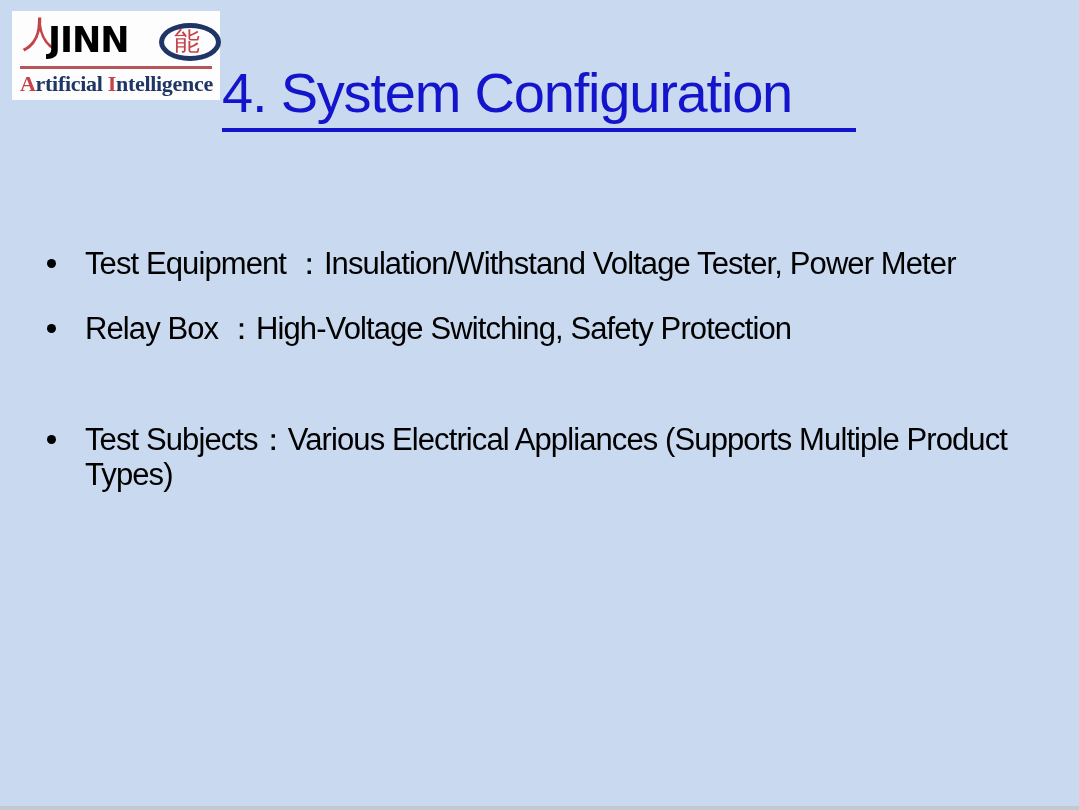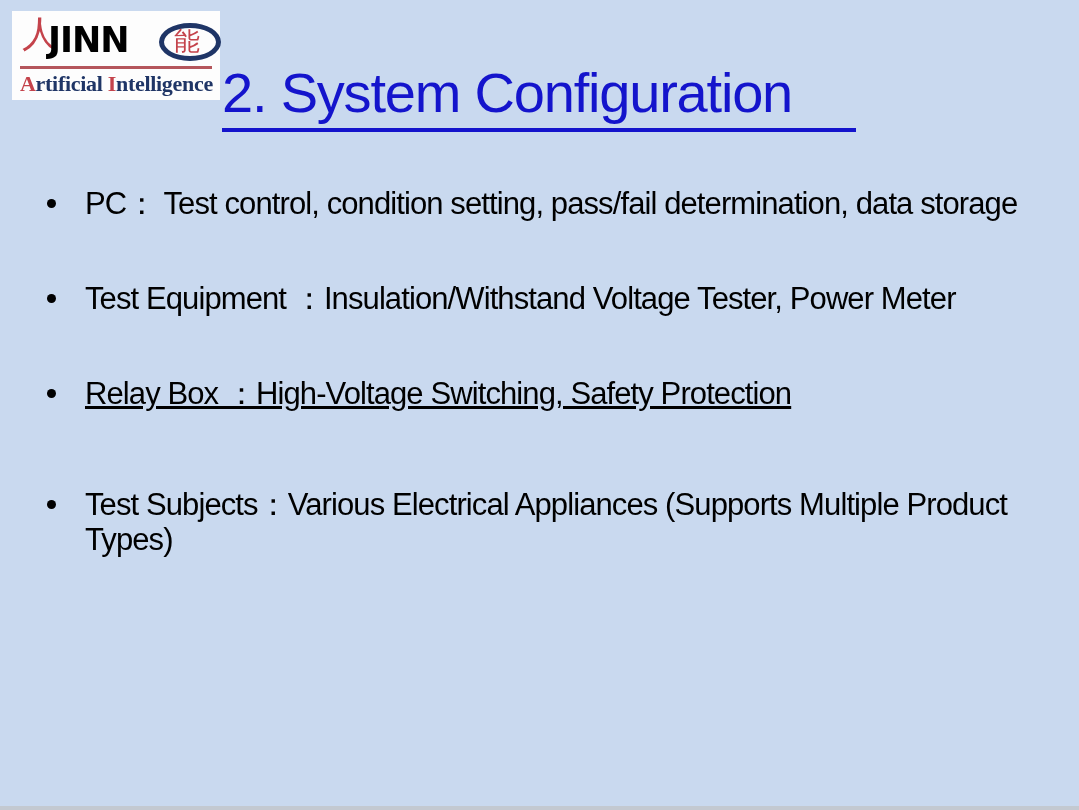--- a/index.html
+++ b/index.html
@@ -142,47 +142,43 @@
     top: 13px;
     width: 9px;
     height: 9px;
     background: #000000;
     border-radius: 50%;
   }
   .bullet-text { display: block; }
   .sp-0 { margin-top: 0; }
   .sp-1 { margin-top: 56px; }
   .sp-2 { margin-top: 60px; }
-  .sp-3 { margin-top: 60px; text-decoration: underline; }
+  .sp-3 { margin-top: 30px; }
   .sp-4 { margin-top: 76px; }
 </style>
 </head>
 <body>
 
 <div class="slide">
 
   <div class="logo-box">
     <div class="logo-mark">
       <span class="logo-cjk-person">人</span>
       <span class="logo-jinn">JINN</span>
       <span class="logo-ring"></span>
       <span class="logo-cjk-neng">能</span>
     </div>
     <div class="logo-rule"></div>
     <div class="logo-sub"><span class="hl">A</span><span>rtificial </span><span class="hl">I</span><span>ntelligence</span></div>
   </div>
 
-  <div class="title">2. System Configuration</div>
+  <div class="title">4. System Configuration</div>
   <div class="title-underline"></div>
 
   <div class="bullets">
-    <div class="bullet-row sp-0">
-      <span class="dot"></span>
-      <span class="bullet-text">PC： Test control, condition setting, pass/fail determination, data storage</span>
-    </div>
     <div class="bullet-row sp-2">
       <span class="dot"></span>
       <span class="bullet-text">Test Equipment ：Insulation/Withstand  Voltage Tester, Power Meter</span>
     </div>
     <div class="bullet-row sp-3">
       <span class="dot"></span>
       <span class="bullet-text">Relay Box ：High-Voltage Switching, Safety Protection</span>
     </div>
     <div class="bullet-row sp-4">
       <span class="dot"></span>

